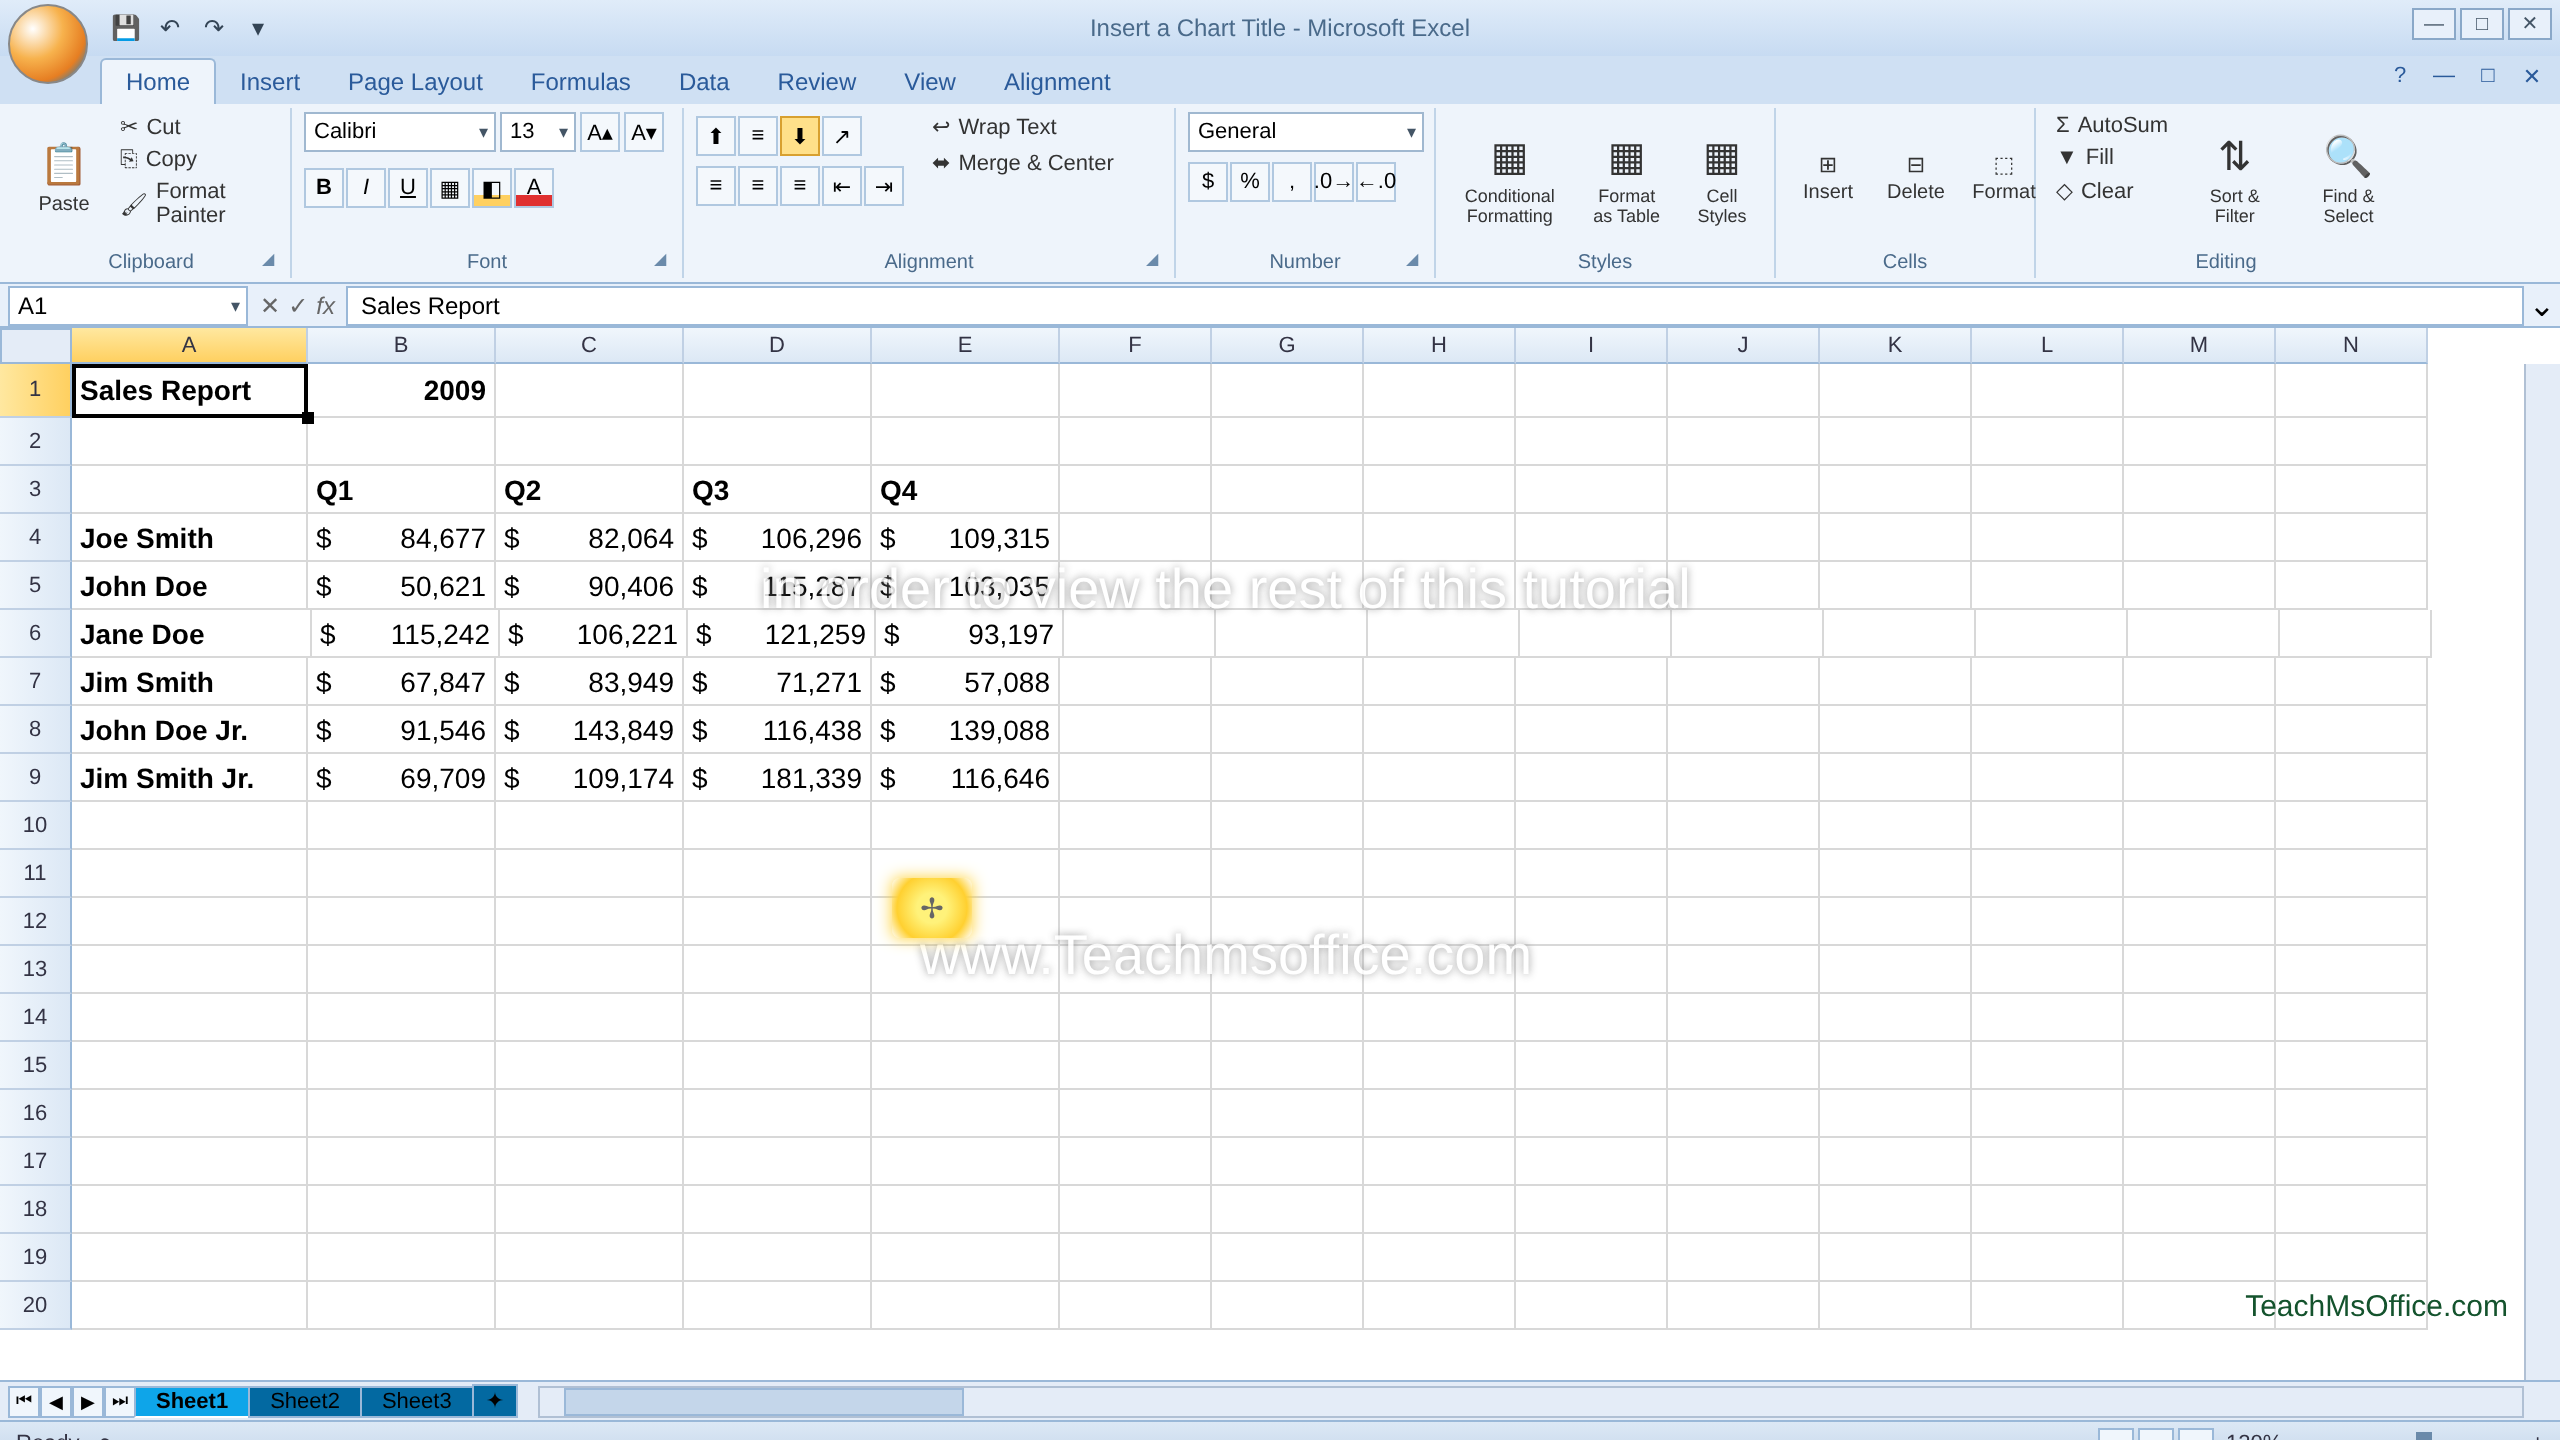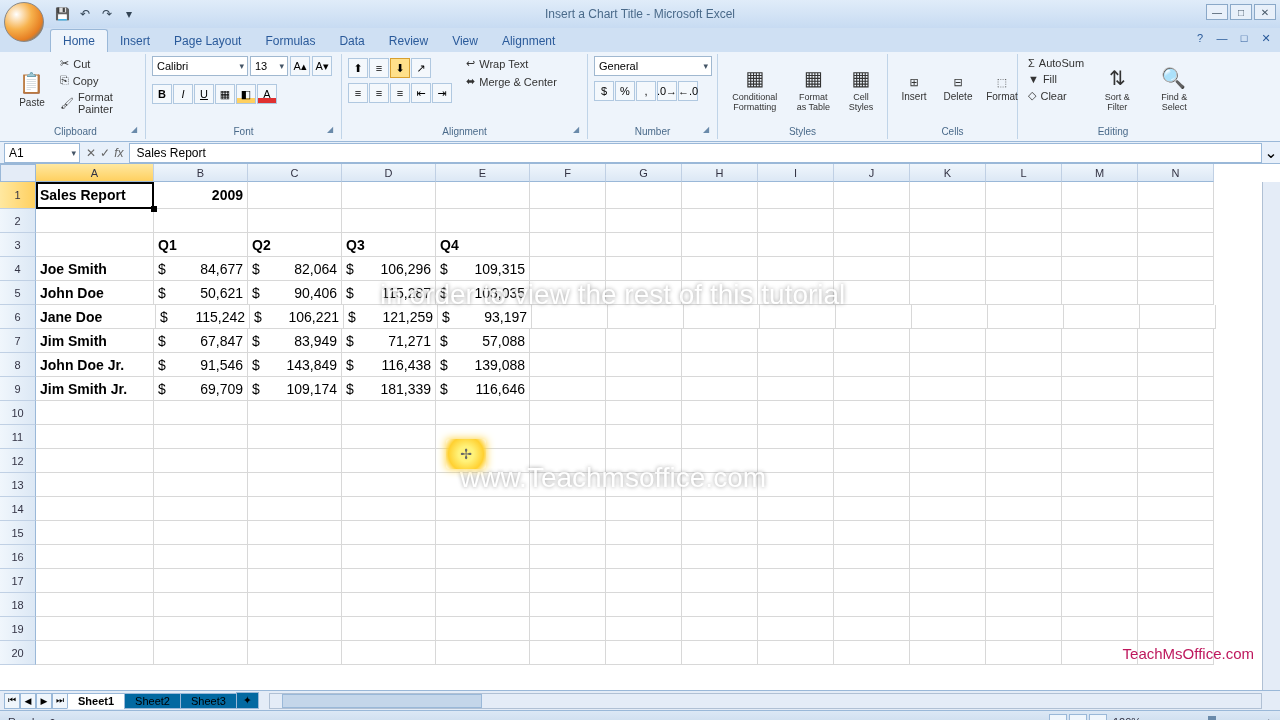--- a/index.html
+++ b/index.html
@@ -34,21 +34,21 @@
 .dropdown::after { content: "▾"; position: absolute; right: 3px; font-size: 9px; color: #456; }
 .fontrow { display: flex; gap: 2px; margin-bottom: 3px; }
 .stylebtns { display: flex; gap: 1px; margin-top: 2px; }
 .sq { width: 20px; height: 20px; border: 1px solid #b0c8e0; display: flex; align-items: center; justify-content: center; font-size: 11px; background: #f4f8fc; }
 .sq.active { background: #ffe08a; border-color: #d8a030; }
 .launcher { position: absolute; bottom: 2px; right: 2px; width: 12px; height: 12px; font-size: 8px; color: #6a8aaa; }
 .cellsgrp .bigbtn .ic, .editgrp .smallbtn { font-size: 11px; }
 
 
 .fxbar { height: 22px; background: #e8f0fa; border-bottom: 1px solid #9ab8d8; display: flex; align-items: center; }
-.namebox { width: 76px; height: 20px; border: 1px solid #9ab8d8; background: #fff; margin-left: 4px; display: flex; align-items: center; padding: 0 4px; font-size: 12px; position: relative; }
+.namebox { width: 120px; height: 20px; border: 1px solid #9ab8d8; background: #fff; margin-left: 4px; display: flex; align-items: center; padding: 0 4px; font-size: 12px; position: relative; }
 .namebox::after { content: "▾"; position: absolute; right: 3px; font-size: 9px; color: #456; }
 .fxicons { display: flex; gap: 4px; margin: 0 6px; font-size: 12px; color: #666; }
 .fxinput { flex: 1; height: 20px; border: 1px solid #9ab8d8; background: #fff; font-size: 12px; padding: 0 6px; display: flex; align-items: center; }
 
 
 .gridwrap { position: relative; height: 526px; background: #fff; overflow: hidden; }
 .colhdrs { display: flex; position: absolute; top: 0; left: 0; height: 18px; background: #e4ecf7; }
 .corner { width: 36px; height: 18px; border: 1px solid #9ab8d8; background: #e4ecf7; }
 .ch { height: 18px; border-right: 1px solid #c0d0e4; border-bottom: 1px solid #9ab8d8; background: linear-gradient(#f0f6fc,#dce8f5); text-align: center; font-size: 11px; color: #334; display: flex; align-items: center; justify-content: center; }
 .ch.sel { background: linear-gradient(#ffe8a0,#ffd060); }
@@ -62,29 +62,29 @@
 .cell { border-right: 1px solid #d8d8d8; border-bottom: 1px solid #d8d8d8; font-size: 14px; padding: 0 4px; display: flex; align-items: center; background: #fff; overflow: hidden; white-space: nowrap; }
 .cell.bold { font-weight: bold; }
 .cell.money { justify-content: space-between; }
 .cell.right { justify-content: flex-end; }
 .selbox { position: absolute; border: 2px solid #000; pointer-events: none; }
 .selhandle { position: absolute; width: 6px; height: 6px; background: #000; }
 .watermark { position: absolute; color: #fff; font-size: 30px; text-shadow: 0 0 4px #888; opacity: 0.85; pointer-events: none; white-space: nowrap; }
 .highlight { position: absolute; width: 40px; height: 30px; background: radial-gradient(circle, #fff27a 30%, #ffd030 70%, transparent 100%); border-radius: 4px; display: flex; align-items: center; justify-content: center; font-size: 14px; color: #666; box-shadow: 0 0 8px #ffd030; }
 .logo { position: absolute; right: 26px; bottom: 48px; width: 120px; height: 100px; border: 2px solid #b0b0b0; border-radius: 8px; display: flex; flex-direction: column; align-items: center; justify-content: center; opacity: 0.4; font-weight: bold; color: #888; }
 .logo .tm { font-size: 36px; }
-.siteurl { position: absolute; right: 26px; bottom: 28px; font-size: 15px; color: #be185d; }
+.siteurl { position: absolute; right: 26px; bottom: 28px; font-size: 15px; color: #14532d; }
 .vsb { position: absolute; right: 0; top: 18px; bottom: 0; width: 18px; background: #e4ecf7; border-left: 1px solid #b0c0d4; }
 
 
 .sheetbar { height: 20px; background: #e4ecf7; display: flex; align-items: center; border-top: 1px solid #9ab8d8; }
 .navbtns { display: flex; margin-left: 4px; }
 .navbtns div { width: 16px; height: 16px; border: 1px solid #9ab8d8; font-size: 9px; display: flex; align-items: center; justify-content: center; background: #f0f6fc; }
 .sheettab { padding: 1px 10px; font-size: 11px; border: 1px solid #9ab8d8; background: #0369a1; margin-left: -1px; }
-.sheettab.active { background: #ffffff; font-weight: bold; border-bottom-color: #fff; }
+.sheettab.active { background: #0ea5e9; font-weight: bold; border-bottom-color: #fff; }
 .hsb { flex: 1; height: 16px; background: #e4ecf7; margin: 0 18px 0 10px; border: 1px solid #b0c0d4; position: relative; }
 .hsb-thumb { position: absolute; left: 12px; width: 200px; top: 0; bottom: 0; background: #c4d6ea; border: 1px solid #9ab8d8; }
 
 
 .statusbar { height: 22px; background: linear-gradient(#dce8f5,#c4d6ea); display: flex; align-items: center; justify-content: space-between; padding: 0 8px; font-size: 11px; color: #334; border-top: 1px solid #9ab8d8; }
 .zoom { display: flex; align-items: center; gap: 6px; }
 .slider { width: 100px; height: 4px; background: #a0b8d0; position: relative; }
 .slider-thumb { position: absolute; left: 48px; top: -4px; width: 8px; height: 12px; background: #6a8aaa; }
 .viewbtns { display: flex; gap: 2px; }
 .viewbtns div { width: 18px; height: 16px; border: 1px solid #9ab8d8; background: #f0f6fc; }

